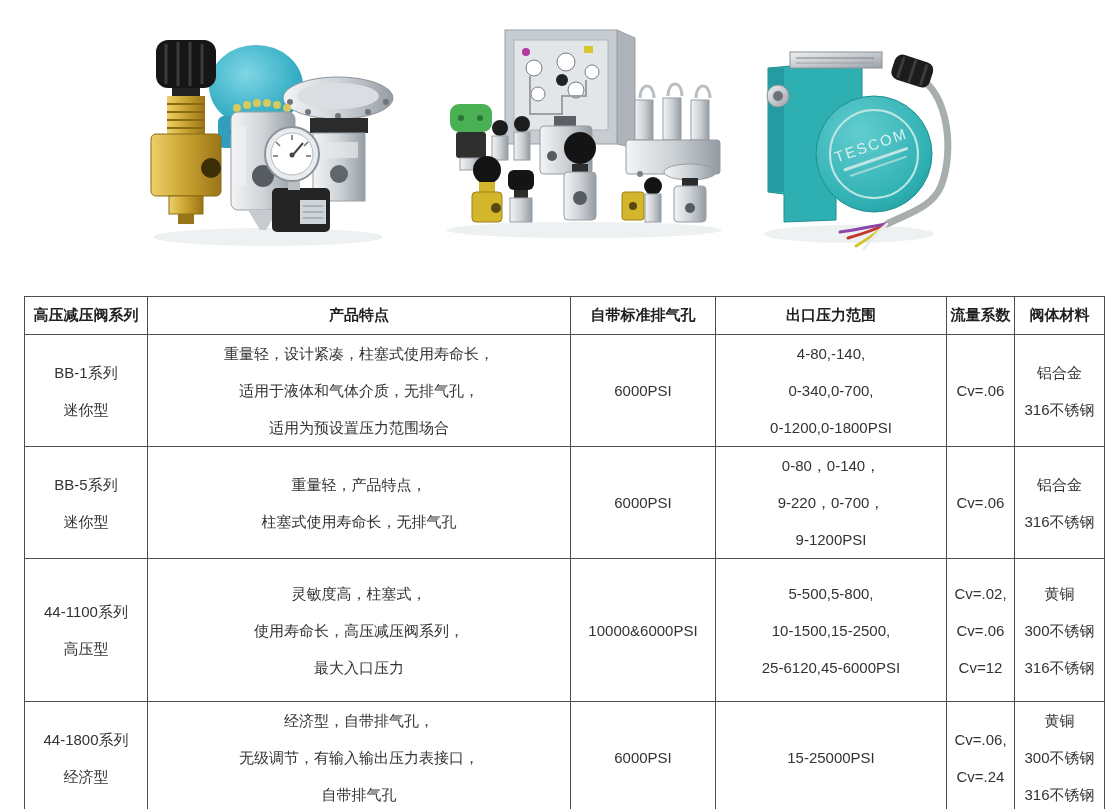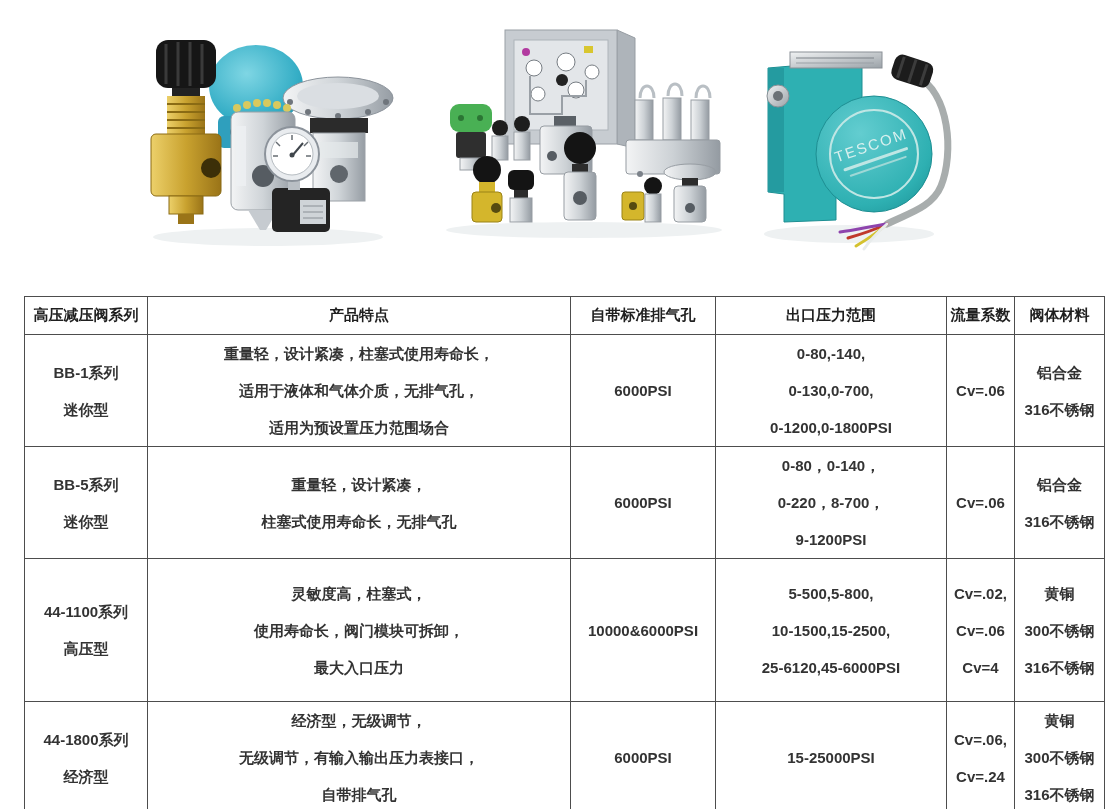--- a/index.html
+++ b/index.html
@@ -27,21 +27,20 @@
     table-layout: fixed;
     font-size: 15px;
     color: #333333;
   }
   .spec-table th, .spec-table td {
     border: 1px solid #4d4d4d;
     text-align: center;
     vertical-align: middle;
     padding: 0;
     overflow: hidden;
-    font-weight: bold;
   }
   .spec-table thead tr { height: 38px; }
   .spec-table th { font-weight: bold; font-size: 15px; color: #1f1f1f; }
   .spec-table tbody tr:nth-child(1) { height: 112px; }
   .spec-table tbody tr:nth-child(2) { height: 108px; }
   .spec-table tbody tr:nth-child(3) { height: 143px; }
   .spec-table tbody tr:nth-child(4) { height: 105px; }
   .spec-table tbody tr:nth-child(5) { height: 42px; }
   .spec-table .line { line-height: 37px; white-space: nowrap; }
 </style>
@@ -326,93 +325,93 @@
           </td>
           <td>
             <div class="line">重量轻，设计紧凑，柱塞式使用寿命长，</div>
             <div class="line">适用于液体和气体介质，无排气孔，</div>
             <div class="line">适用为预设置压力范围场合</div>
           </td>
           <td>
             <div class="line">6000PSI</div>
           </td>
           <td>
-            <div class="line">0-80,-140,</div>
-            <div class="line">0-130,0-700,</div>
+            <div class="line">4-80,-140,</div>
+            <div class="line">0-340,0-700,</div>
             <div class="line">0-1200,0-1800PSI</div>
           </td>
           <td>
             <div class="line">Cv=.06</div>
           </td>
           <td>
             <div class="line">铝合金</div>
             <div class="line">316不锈钢</div>
           </td>
         </tr>
         <tr>
           <td>
             <div class="line">BB-5系列</div>
             <div class="line">迷你型</div>
           </td>
           <td>
-            <div class="line">重量轻，设计紧凑，</div>
+            <div class="line">重量轻，产品特点，</div>
             <div class="line">柱塞式使用寿命长，无排气孔</div>
           </td>
           <td>
             <div class="line">6000PSI</div>
           </td>
           <td>
             <div class="line">0-80，0-140，</div>
-            <div class="line">0-220，8-700，</div>
+            <div class="line">9-220，0-700，</div>
             <div class="line">9-1200PSI</div>
           </td>
           <td>
             <div class="line">Cv=.06</div>
           </td>
           <td>
             <div class="line">铝合金</div>
             <div class="line">316不锈钢</div>
           </td>
         </tr>
         <tr>
           <td>
             <div class="line">44-1100系列</div>
             <div class="line">高压型</div>
           </td>
           <td>
             <div class="line">灵敏度高，柱塞式，</div>
-            <div class="line">使用寿命长，阀门模块可拆卸，</div>
+            <div class="line">使用寿命长，高压减压阀系列，</div>
             <div class="line">最大入口压力</div>
           </td>
           <td>
             <div class="line">10000&amp;6000PSI</div>
           </td>
           <td>
             <div class="line">5-500,5-800,</div>
             <div class="line">10-1500,15-2500,</div>
             <div class="line">25-6120,45-6000PSI</div>
           </td>
           <td>
             <div class="line">Cv=.02,</div>
             <div class="line">Cv=.06</div>
-            <div class="line">Cv=4</div>
+            <div class="line">Cv=12</div>
           </td>
           <td>
             <div class="line">黄铜</div>
             <div class="line">300不锈钢</div>
             <div class="line">316不锈钢</div>
           </td>
         </tr>
         <tr>
           <td>
             <div class="line">44-1800系列</div>
             <div class="line">经济型</div>
           </td>
           <td>
-            <div class="line">经济型，无级调节，</div>
+            <div class="line">经济型，自带排气孔，</div>
             <div class="line">无级调节，有输入输出压力表接口，</div>
             <div class="line">自带排气孔</div>
           </td>
           <td>
             <div class="line">6000PSI</div>
           </td>
           <td>
             <div class="line">15-25000PSI</div>
           </td>
           <td>

